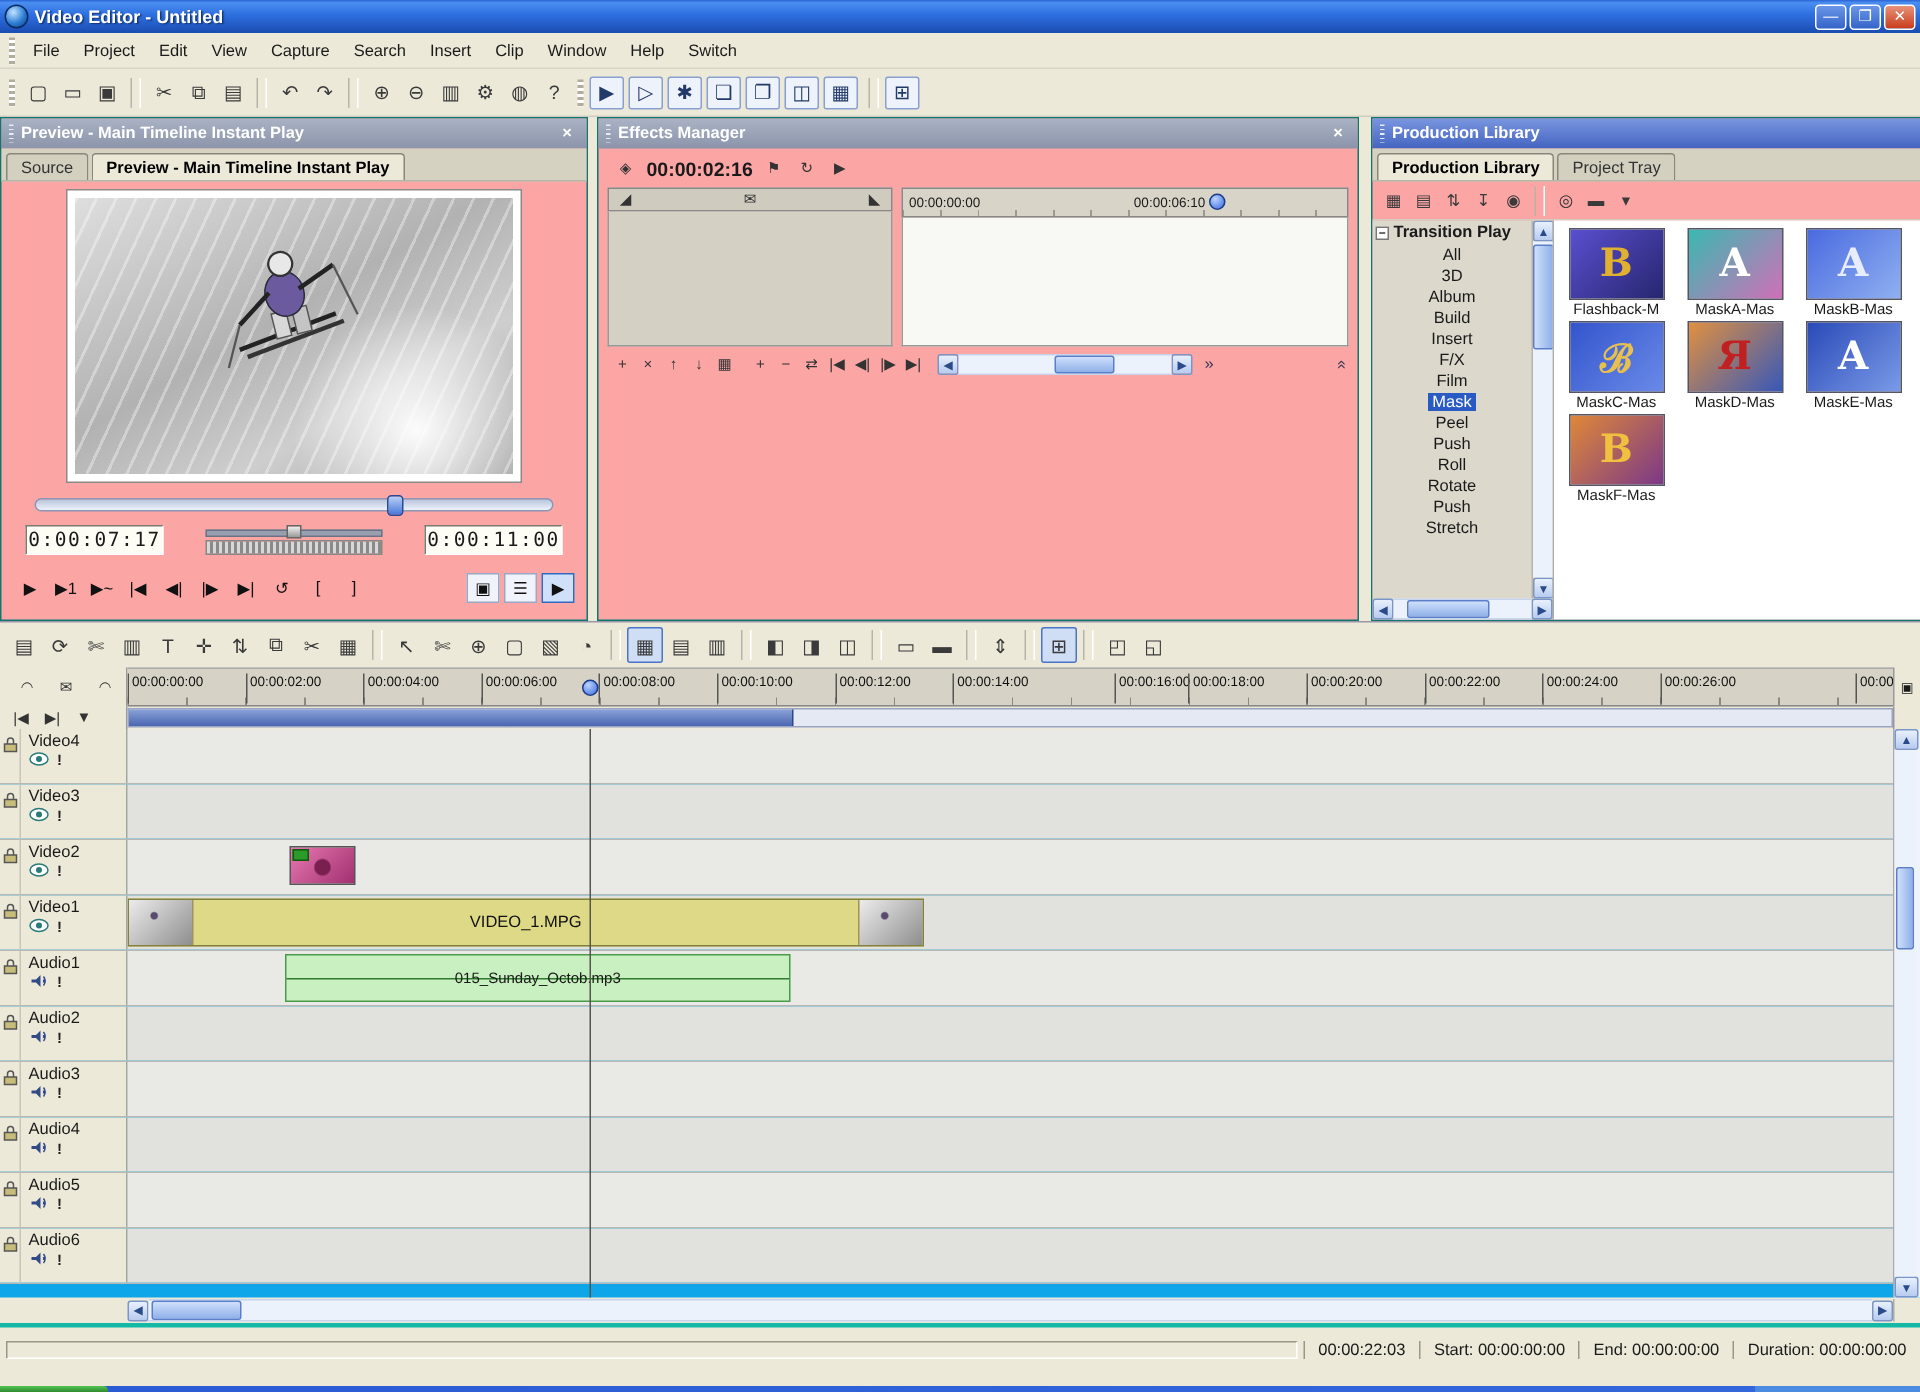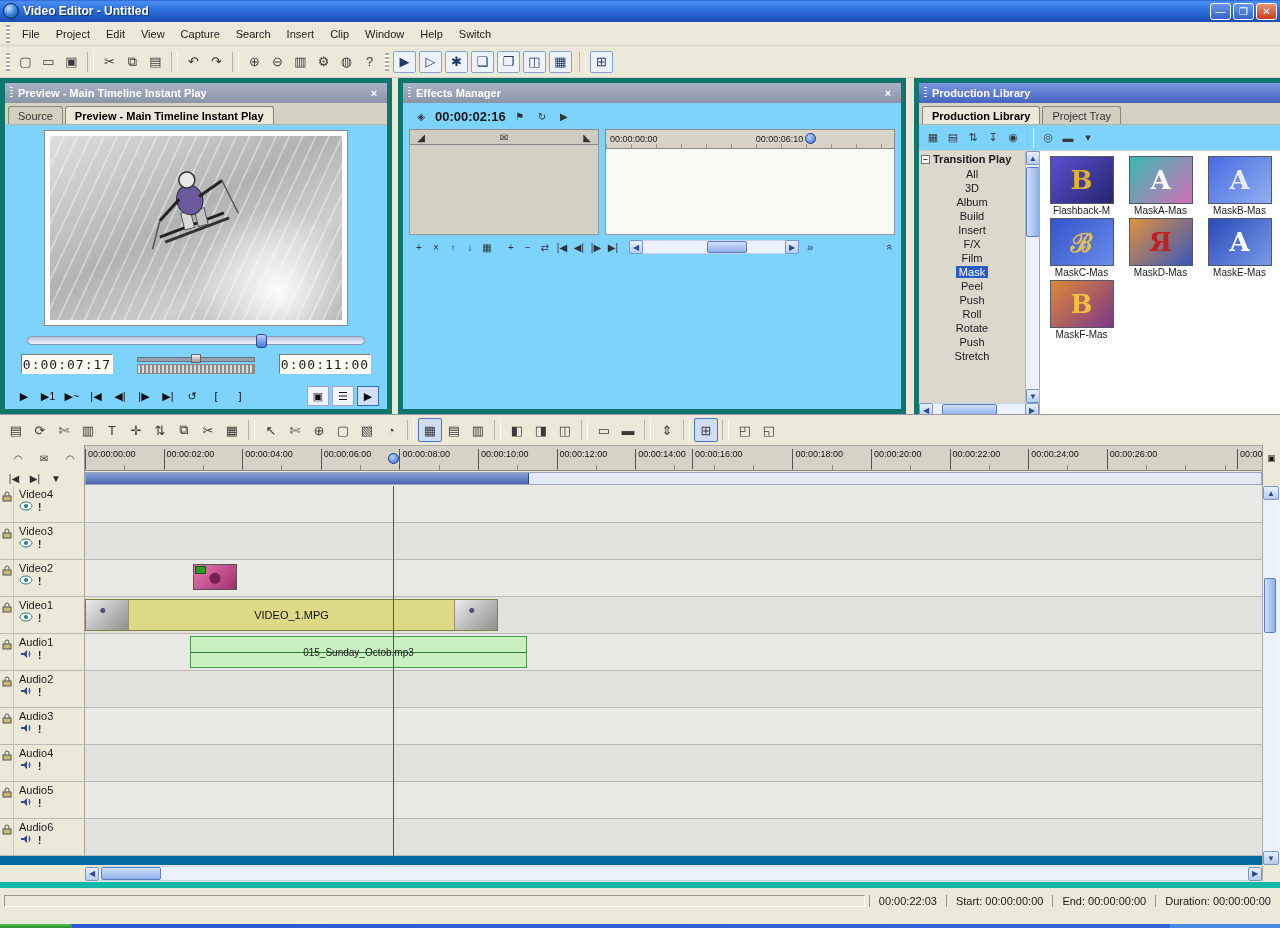--- a/index.html
+++ b/index.html
@@ -23,21 +23,21 @@
   .menu-item{padding:4px 8px}
   .grip{width:4px;height:18px;margin:0 4px;background:repeating-linear-gradient(180deg,#b0aca0 0 2px,#fff 2px 4px)}
   #maintoolbar{position:absolute;top:46px;left:0;right:0;height:32px;display:flex;align-items:center;padding:2px 2px;border-bottom:1px solid #d0ccc0}
   .tb-group{display:flex;align-items:center}
   .tb-icon{min-width:23px;height:22px;display:flex;align-items:center;justify-content:center;font-size:13px;color:#3a3a3a;border:1px solid transparent;border-radius:2px;padding:0 1px}
   .tb-icon.pressed{background:#cfdef5;border-color:#4a74c8}
   .boxedg .tb-icon{border:1px solid #8aa0d0;background:#eef2fa;margin-right:3px;color:#223a6a}
   .tb-sep{width:7px;height:20px;border-left:1px solid #b8b4a8;border-right:1px solid #fff;margin:0 4px}
 
   
-  .panel{position:absolute;background:#7dd3fc;border:5px solid #0f766e}
+  .panel{position:absolute;background:#fca5a5;border:1px solid #0f766e}
   .phead{height:20px;display:flex;align-items:center;gap:5px;padding:0 5px;color:#fff;font-weight:bold;font-size:11px}
   .phead.inactive{background:linear-gradient(180deg,#aab2c4,#8b94aa)}
   .phead.active-h{background:linear-gradient(180deg,#7a96e0,#4464c0)}
   .hgrip{width:3px;height:12px;background:repeating-linear-gradient(180deg,#e8ecf4 0 1px,transparent 1px 3px)}
   .pclose{margin-left:auto;width:16px;height:14px;display:flex;align-items:center;justify-content:center;font-size:11px}
   .ptabs{height:22px;background:#d6d2c2;display:flex;align-items:flex-end;padding-left:3px;gap:2px;border-bottom:1px solid #b8b4a8}
   .ptab{padding:3px 9px 2px;background:#d4d0c0;border:1px solid #8a867a;border-bottom:none;border-radius:3px 3px 0 0;color:#333;white-space:nowrap}
   .ptab.active{background:#ECE9D8;font-weight:bold;color:#000}
   .splitter{position:absolute;top:78px;height:336px;background:#ECE9D8}
 
@@ -128,21 +128,21 @@
   .tl-ruler{flex:1;position:relative;background:#D6D2C6;border-top:1px solid #aaa;border-bottom:1px solid #888;overflow:hidden;
     background-image:repeating-linear-gradient(90deg,#8a8a82 0 1px,transparent 1px 39.3px);background-size:100% 5px;background-position:0 100%;background-repeat:no-repeat}
   .ruler-label{position:absolute;top:3px;font-size:9px;color:#111;border-left:1px solid #555;padding-left:2px;height:20px;white-space:nowrap}
   .ruler-thumb{position:absolute;top:7px;width:11px;height:11px;border-radius:50%;background:radial-gradient(circle at 35% 30%,#bcd4ff,#3a6ae0);border:1px solid #1a3a8a;z-index:6}
   .tl-rcorner{width:18px;background:#ECE9D8;border-left:1px solid #999;display:flex;align-items:center;justify-content:center;font-size:9px}
   .tl-overview{height:15px;display:flex}
   .ov-left{width:85px;display:flex;align-items:center;gap:5px;padding-left:6px;font-size:8px;background:#ECE9D8;border-right:1px solid #999;color:#333}
   .ov-track{flex:1;background:#e4e9f4;border:1px solid #9aa4c0;position:relative;margin:1px 0}
   .ov-bar{position:absolute;left:0;top:0;bottom:0;background:linear-gradient(180deg,#8aa2d8,#4a66b0);border-right:1px solid #30488a}
   .ov-right{width:18px;background:#ECE9D8;border-left:1px solid #999}
-  .tl-main{position:relative;height:379px;display:flex;background:#0369a1}
+  .tl-main{position:relative;height:379px;display:flex;background:#0ea5e9}
   #track-rows{flex:1}
   .track-row{height:37px;display:flex;border-bottom:1px solid #b8b8b4}
   .track-header{width:85px;background:#ECE9D8;border-right:1px solid #a8a49a;display:flex}
   .lock-col{width:14px;border-right:1px solid #c8c4b8;display:flex;align-items:flex-start;justify-content:center;padding-top:5px}
   .track-info{flex:1;padding:2px 2px 0 5px}
   .track-name{font-size:11px}
   .track-icons{display:flex;align-items:center;gap:5px;margin-top:1px}
   .excl{font-weight:bold;font-size:10px;color:#222}
   .track-content{flex:1;position:relative;overflow:hidden}
   .track-row:nth-child(odd) .track-content{background:#e9e9e6}
@@ -160,21 +160,21 @@
   .clip.image{top:4px;height:26px;bottom:auto;border:1px solid #555;background:radial-gradient(circle at 50% 55%, #7a2050 0 5px, rgba(0,0,0,0) 6px),linear-gradient(135deg,#e878b0,#a03070)}
   .clip.image::after{content:"";position:absolute;left:1px;top:1px;width:9px;height:6px;background:#2a9a2a;border:1px solid #0a5a0a}
   #playhead-line{position:absolute;left:393px;top:0;bottom:0;width:1px;background:#55554f;z-index:5}
   .tl-vscroll{width:18px;display:flex;flex-direction:column;border-left:1px solid #aaa;background:#eef3fc}
   .tl-vscroll .sb-btn{width:16px}
   .tl-hscroll{height:17px;display:flex;padding-left:85px;background:#ECE9D8;align-items:center}
   .tl-hscroll .sb-track{height:15px}
   .corner-box{width:18px;height:15px;background:#ECE9D8;border-left:1px solid #b0aca0}
 
   
-  #statusbar{position:absolute;top:882px;left:0;right:0;height:32px;display:flex;align-items:center;background:#ECE9D8;border-top:6px solid #14b8a6;font-size:11px}
+  #statusbar{position:absolute;top:882px;left:0;right:0;height:32px;display:flex;align-items:center;background:#ECE9D8;border-top:3px solid #14b8a6;font-size:11px}
   .sb-spacer{flex:1;height:12px;margin:2px 4px;border:1px solid;border-color:#9a968a #fff #fff #9a968a}
   .sb-seg{padding:0 9px;border-left:1px solid #9a968a;white-space:nowrap}
   #taskbar{position:absolute;top:924px;left:0;right:0;height:4px;background:linear-gradient(90deg,#2a5ad4,#3468dc)}
   .start-frag{position:absolute;left:0;top:0;width:72px;height:4px;background:linear-gradient(180deg,#53c553,#2e8a2e);border-radius:0 3px 0 0}
   .tray-frag{position:absolute;right:0;top:0;width:110px;height:4px;background:#4a8ae0}
 </style>
 </head>
 <body>
 
 <div id="root">
@@ -559,21 +559,21 @@
       <div class="tl-ruler" id="tl-ruler">
         <div class="ruler-thumb" id="ruler-thumb" style="left: 303.112px;"></div>
       <span class="ruler-label" style="left: 0px;">00:00:00:00</span>
           <span class="ruler-label" style="left: 78.6px;">00:00:02:00</span>
           <span class="ruler-label" style="left: 157.2px;">00:00:04:00</span>
           <span class="ruler-label" style="left: 235.8px;">00:00:06:00</span>
           <span class="ruler-label" style="left: 314.4px;">00:00:08:00</span>
           <span class="ruler-label" style="left: 393px;">00:00:10:00</span>
           <span class="ruler-label" style="left: 471.6px;">00:00:12:00</span>
           <span class="ruler-label" style="left: 550.2px;">00:00:14:00</span>
-          <span class="ruler-label" style="left: 607px;">00:00:16:00</span>
+          <span class="ruler-label" style="left: 658px;">00:00:16:00</span>
           <span class="ruler-label" style="left: 707.4px;">00:00:18:00</span>
           <span class="ruler-label" style="left: 786px;">00:00:20:00</span>
           <span class="ruler-label" style="left: 864.6px;">00:00:22:00</span>
           <span class="ruler-label" style="left: 943.2px;">00:00:24:00</span>
           <span class="ruler-label" style="left: 1021.8px;">00:00:26:00</span>
           <span class="ruler-label" style="left: 1152px;">00:00:28:00</span>
         </div>
       <div class="tl-rcorner">
         <span>▣</span>
       </div>
@@ -669,21 +669,21 @@
                 <div class="track-icons">
                   <span><svg width="14" height="10" viewBox="0 0 14 10">
                       <ellipse cx="7" cy="5" rx="6" ry="4" fill="#fff" stroke="#2a7a7a"></ellipse>
                       <circle cx="7" cy="5" r="2" fill="#2a7a7a"></circle>
                     </svg></span>
                   <span class="excl">!</span>
                 </div>
               </div>
             </div>
             <div class="track-content">
-              <div class="clip video" style="left: 0px; width: 413px;">
+              <div class="clip video" style="left: 0px; width: 531px;">
                 <div class="cthumb"></div>
                 <div class="cbody">VIDEO_1.MPG</div>
                 <div class="cthumb last"></div>
               </div>
             </div>
           </div>
           <div class="track-row">
             <div class="track-header">
               <div class="lock-col">
                 <svg width="10" height="11" viewBox="0 0 10 11">

